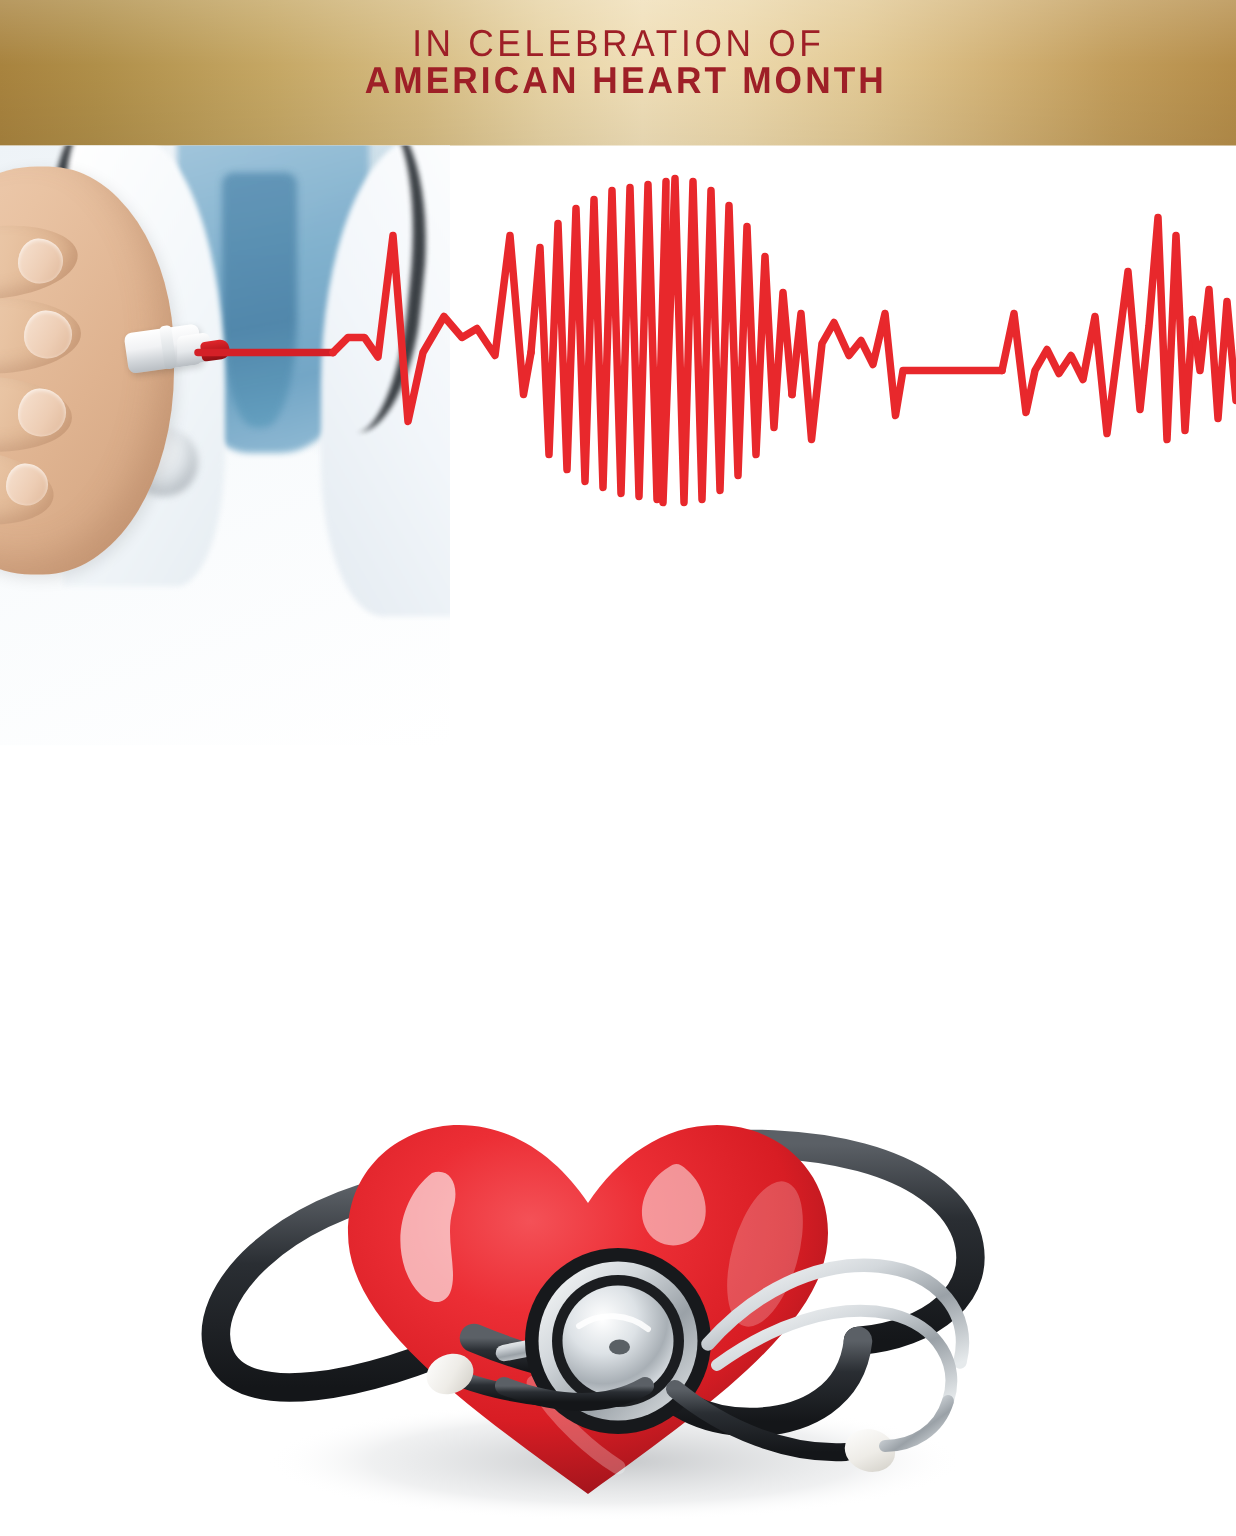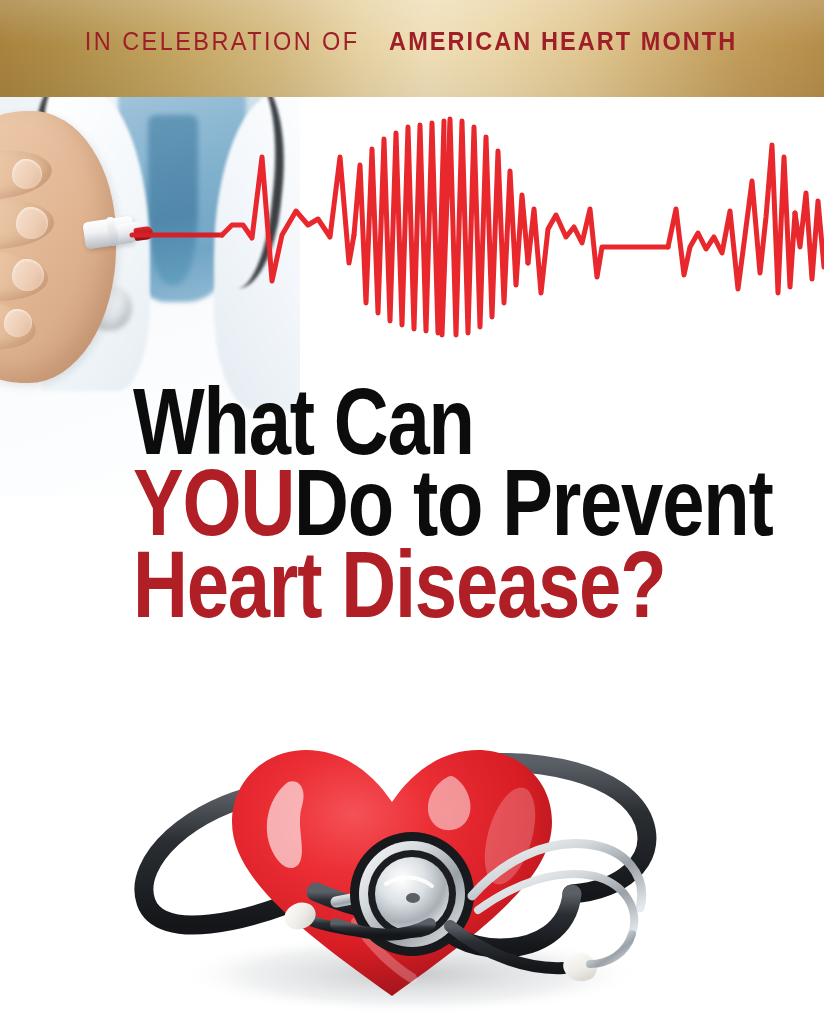--- a/index.html
+++ b/index.html
@@ -53,20 +53,21 @@
     position: absolute;
     left: 0;
     top: 0;
     width: 824px;
     height: 83px;
     display: flex;
     align-items: center;
     justify-content: center;
     white-space: nowrap;
     z-index: 3;
+    flex-direction: column;
   }
   .banner-light, .banner-bold {
     color: #9e1f27;
     font-size: 25px;
     letter-spacing: 2.6px;
     line-height: 1;
     transform: scaleX(0.94);
     transform-origin: center;
   }
   .banner-light {
@@ -334,25 +335,20 @@
       <path d="M668 150 L676 112 L684 178 L690 150
                L698 136 L706 152 L714 140 L722 156
                L730 114 L738 192 L744 146
                L752 84 L760 176 L766 120
                L772 48 L778 196 L784 60 L790 190 L795 116"></path>
 
       <path d="M795 116 L800 150 L806 96 L812 182 L818 104 L824 170"></path>
     </g>
   </svg>
 
-  <div class="headline">
-    <span class="hl-line ink-black">What Can</span>
-    <span class="hl-line"><span class="ink-red">YOU</span><span class="ink-black">Do to Prevent</span></span>
-    <span class="hl-line ink-red">Heart Disease?</span>
-  </div>
 
   <div class="heart-photo">
     <svg class="heart-svg" viewBox="0 0 570 338" aria-hidden="true">
       <defs>
         <radialGradient id="heartGrad" cx="38%" cy="26%" r="82%">
           <stop offset="0%" stop-color="#f45157"></stop>
           <stop offset="30%" stop-color="#ec2e35"></stop>
           <stop offset="66%" stop-color="#d81d24"></stop>
           <stop offset="100%" stop-color="#93121a"></stop>
         </radialGradient>

